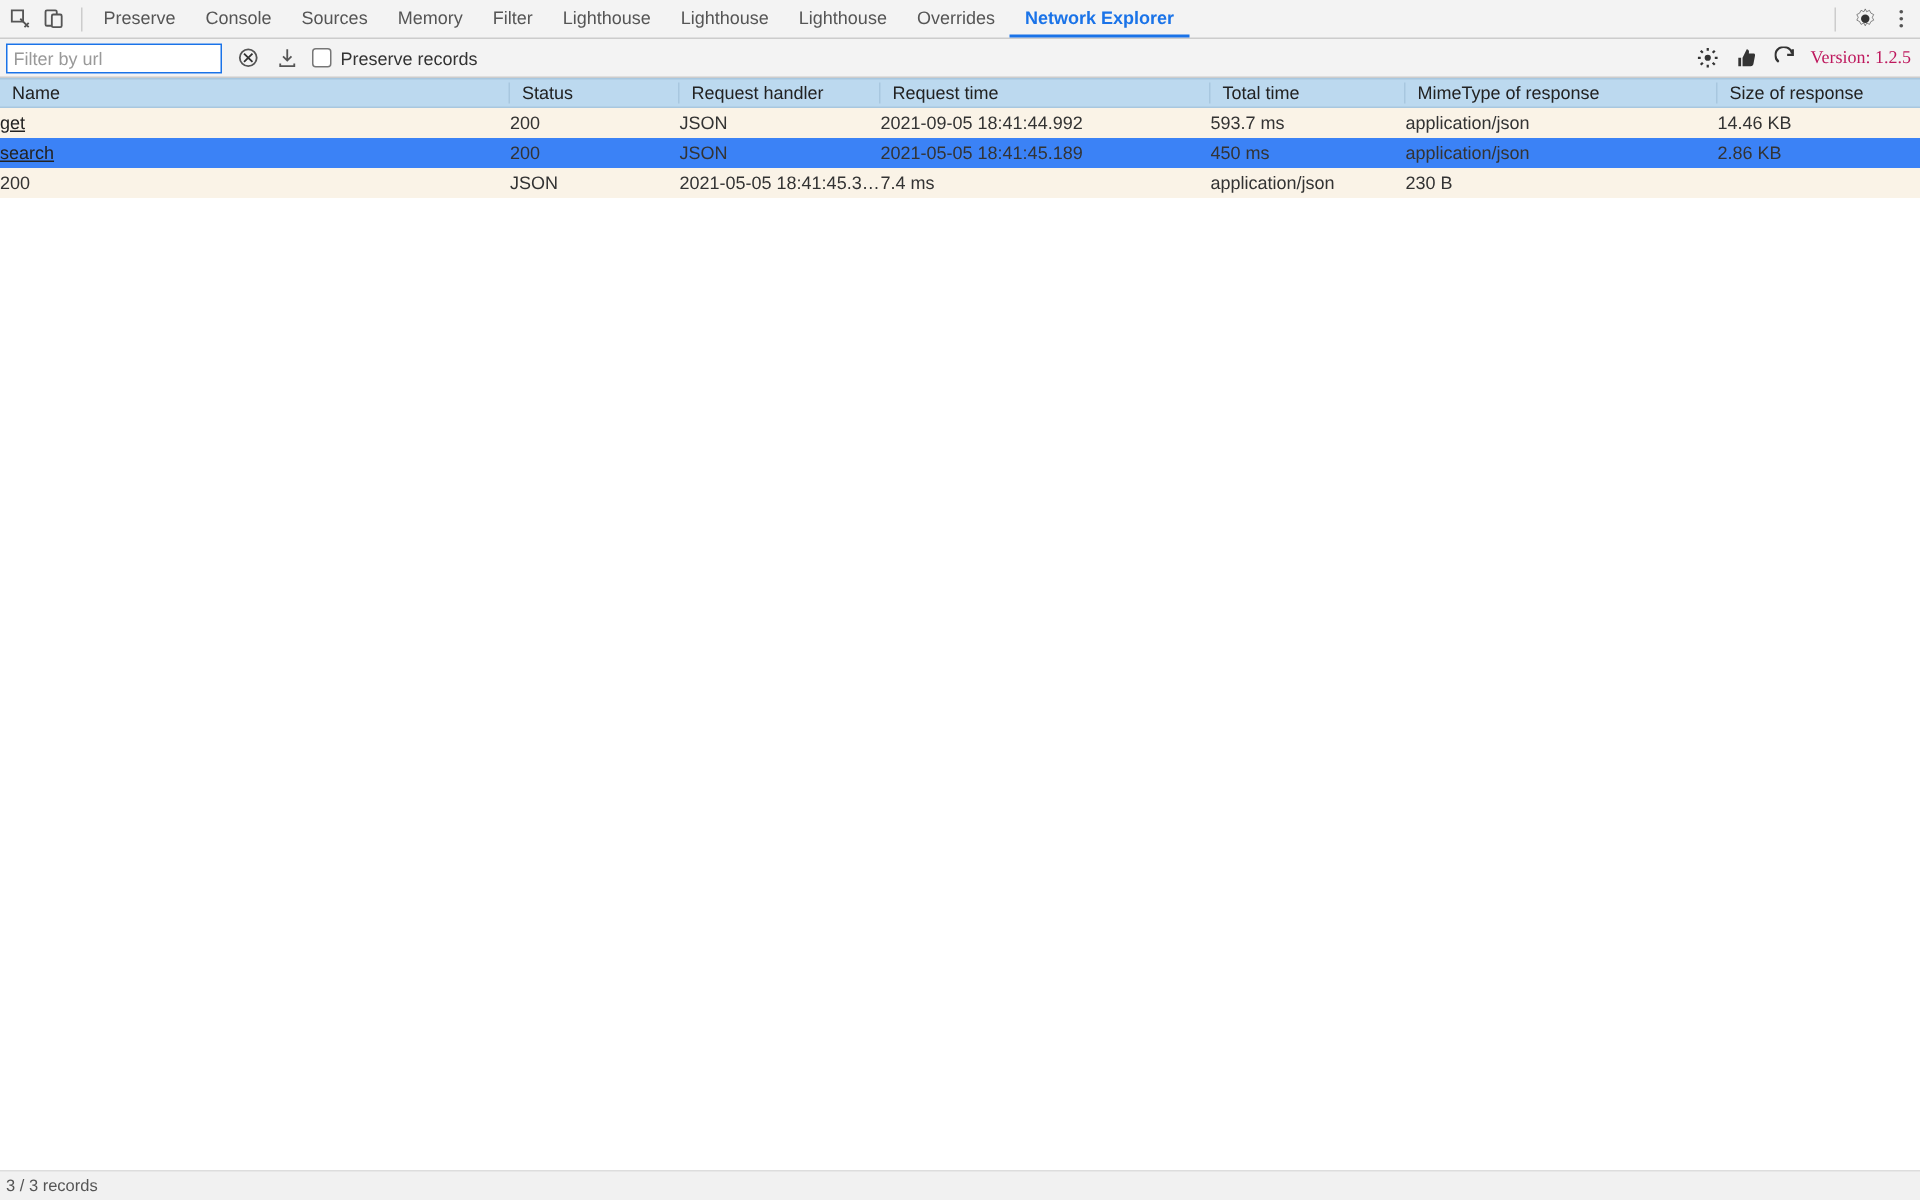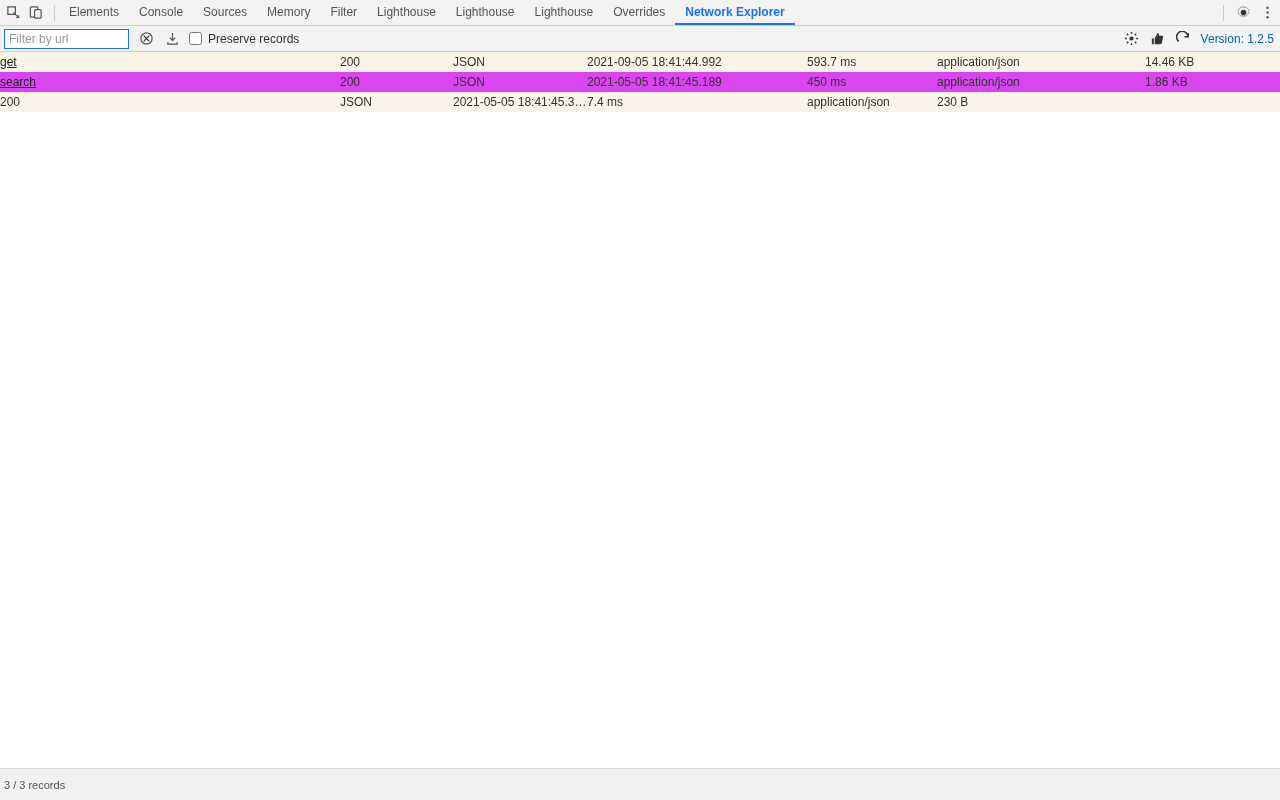--- a/index.html
+++ b/index.html
@@ -45,32 +45,32 @@
   
   .toolbar {
     display:flex; align-items:center;
     height:26px;
     background:#f3f3f3;
     border-bottom:1px solid #ccc;
     padding:0 4px;
     gap:8px;
   }
   .filter-input {
-    width:125px; height:20px;
+    width:144px; height:20px;
     border:1px solid #1a73e8;
     outline:none;
     font-size:12px;
     padding:0 4px;
     background:#fff;
   }
   .filter-input::placeholder { color:#999; }
   .checkbox-wrap { display:flex; align-items:center; gap:6px; color:#333;justify-content:space-between; }
   .checkbox-wrap input { width:13px; height:13px; margin:0; accent-color:#555;}
   .toolbar .spacer { flex:1; }
-  .version-label { color:#0369a1; padding-right:2px; }
+  .version-label { color:#be185d; padding-right:2px;font-family:Liberation Serif, serif; }
   
   .grid { width:100%; }
   .grid-header, .grid-row {
     display:grid;
     grid-template-columns: 340px 113px 134px 220px 130px 208px 135px;
     align-items:center;
     height:20px;
     font-size:12px;
   }
   .grid-header {
@@ -83,27 +83,27 @@
     border-right:1px solid #a8c7df;
     color:#222;
     white-space:nowrap; overflow:hidden; text-overflow:ellipsis;
   }
   .grid-header .cell:last-child { border-right:none; }
   .grid-row .cell {
     padding:0 0;
     white-space:nowrap; overflow:hidden; text-overflow:ellipsis;
   }
   .grid-row.stripe-a { background:#faf3e7; }
-  .grid-row.stripe-b { background:#d946ef; }
+  .grid-row.stripe-b { background:#3b82f6; }
   .name-cell a { color:#222; text-decoration:underline; }
   
   .footer {
     position:absolute;
     left:0; right:0; bottom:0;
-    height:32px;
+    height:20px;
     background:#f1f1f1;
     border-top:1px solid #ddd;
     font-size:11px;
     color:#555;
     padding:0 4px;
     display:flex; align-items:center;
   }
 </style>
 </head>
 <body>
@@ -118,21 +118,21 @@
     </span>
     <span class="icon-btn">
       <svg viewBox="0 0 16 16">
           <rect x="2.5" y="2" width="8" height="11" rx="1"></rect>
           <rect x="7" y="5" width="7" height="9" rx="1" fill="#f3f3f3"></rect>
         </svg>
     </span>
   </div>
   <div class="divider-v"></div>
   <div class="tabs" id="tabs">
-      <div class="tab">Elements</div>
+      <div class="tab">Preserve</div>
       <div class="tab">Console</div>
       <div class="tab">Sources</div>
       <div class="tab">Memory</div>
       <div class="tab">Filter</div>
       <div class="tab">Lighthouse</div>
       <div class="tab">Lighthouse</div>
       <div class="tab">Lighthouse</div>
       <div class="tab">Overrides</div>
       <div class="tab active">Network Explorer</div>
     </div>
@@ -188,38 +188,47 @@
   <span class="icon-btn">
     <svg viewBox="0 0 16 16">
         <path d="M12.5 5A6 6 0 103 11" stroke="#333" fill="none" stroke-width="1.6"></path>
         <path d="M13 2v4h-4" stroke="#333" fill="none" stroke-width="1.6"></path>
       </svg>
   </span>
   <span class="version-label">Version: 1.2.5</span>
 </div>
 
 <div class="grid">
+  <div class="grid-header" id="grid-header">
+      <div class="cell">Name</div>
+      <div class="cell">Status</div>
+      <div class="cell">Request handler</div>
+      <div class="cell">Request time</div>
+      <div class="cell">Total time</div>
+      <div class="cell">MimeType of response</div>
+      <div class="cell">Size of response</div>
+    </div>
   <div id="grid-body">
       <div class="grid-row stripe-a">
         <div class="cell name-cell"><a href="#">get</a></div>
         <div class="cell ">200</div>
         <div class="cell ">JSON</div>
         <div class="cell ">2021-09-05 18:41:44.992</div>
         <div class="cell ">593.7 ms</div>
         <div class="cell ">application/json</div>
         <div class="cell ">14.46 KB</div>
       </div>
       <div class="grid-row stripe-b">
         <div class="cell name-cell"><a href="#">search</a></div>
         <div class="cell ">200</div>
         <div class="cell ">JSON</div>
         <div class="cell ">2021-05-05 18:41:45.189</div>
         <div class="cell ">450 ms</div>
         <div class="cell ">application/json</div>
-        <div class="cell ">1.86 KB</div>
+        <div class="cell ">2.86 KB</div>
       </div>
       <div class="grid-row stripe-a">
         <div class="cell ">200</div>
         <div class="cell ">JSON</div>
         <div class="cell ">2021-05-05 18:41:45.389</div>
         <div class="cell ">7.4 ms</div>
         <div class="cell ">application/json</div>
         <div class="cell ">230 B</div>
       </div>
     </div>

